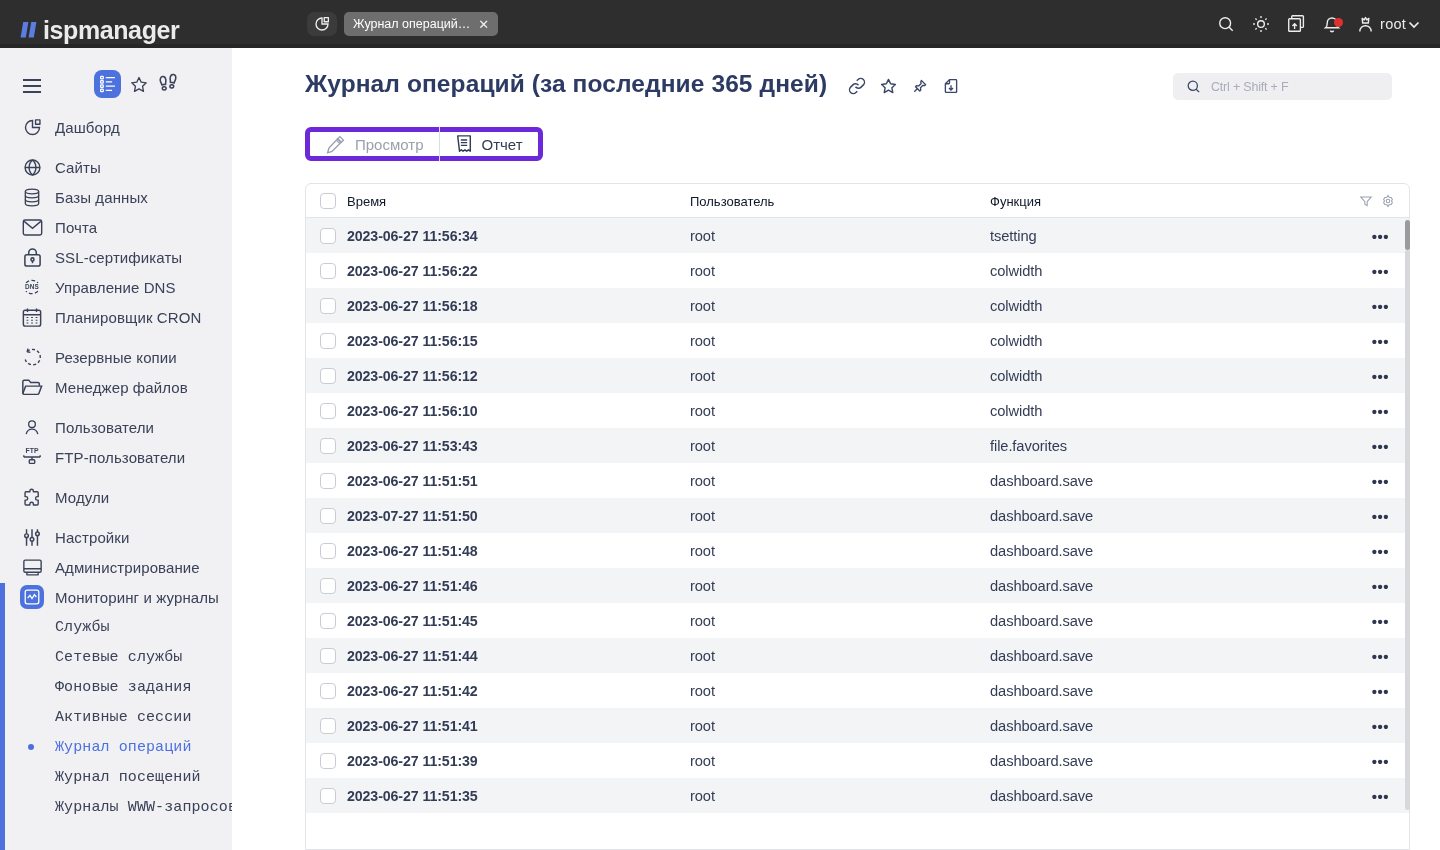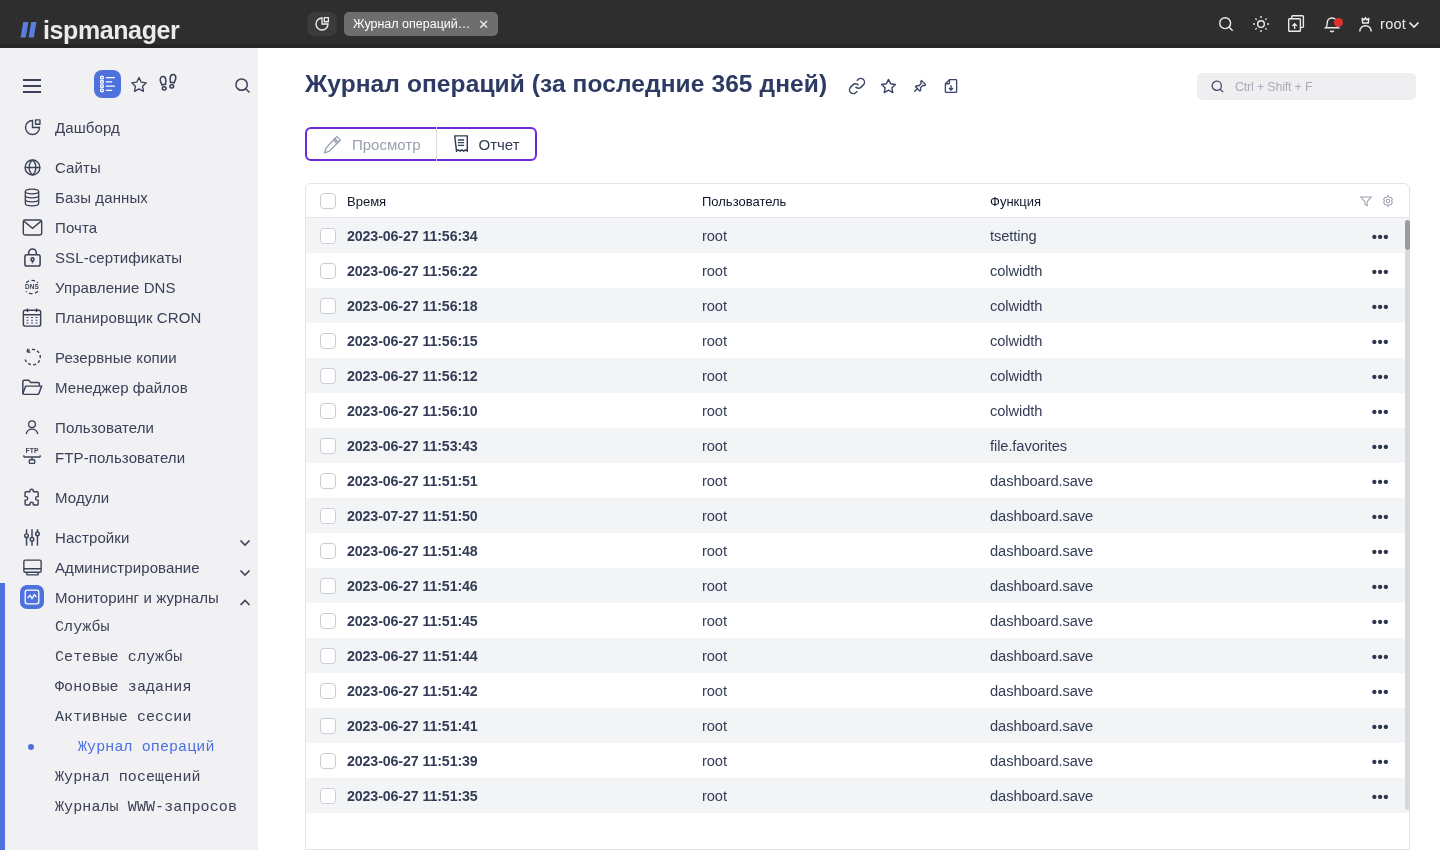--- a/index.html
+++ b/index.html
@@ -20,67 +20,67 @@
   .top-right svg, .top-right span { position:absolute; display:block; }
   .tr-search { left:1216px; top:14px; }
   .tr-sun { left:1251px; top:14px; }
   .tr-box { left:1287px; top:14px; }
   .tr-bell { left:1322px; top:15px; }
   .bell-dot { left:1334px; top:18px; width:9px; height:9px; border-radius:50%; background:#e03131; }
   .tr-usr { left:1355px; top:13px; }
   .tr-root { left:1380px; top:16px; color:#ececec; font-size:14.5px; letter-spacing:0.3px; }
   .tr-chev { left:1408px; top:21px; }
   
-  .sidebar { position:absolute; left:0; top:48px; width:258px; height:802px;
+  .sidebar { position:absolute; left:0; top:48px; width:232px; height:802px;
     background:#f1f1f3; overflow:hidden; }
   .side-top { position:absolute; left:0; top:25px; width:277px; height:30px;
     display:flex; align-items:center; }
   .burger { position:absolute; left:22px; top:5px; }
   .blue-sq { position:absolute; left:94px; top:-3px; width:27px; height:28px; background:#4d72dd;
     border-radius:8px; display:flex; align-items:center; justify-content:center; }
   .it-star { position:absolute; left:129px; top:2px; }
   .it-feet { position:absolute; left:157px; top:0px; }
   .it-mag { position:absolute; left:232px; top:2px; }
   nav.menu { position:absolute; left:0; top:64px; width:277px; }
   .mi { position:relative; height:30px; display:flex; align-items:center; color:#3a4158; font-size:15px; letter-spacing:0.1px; }
   .mi .ic { position:absolute; left:21px; width:22px; height:22px; display:flex; align-items:center; justify-content:center; }
   .mi .lbl { margin-left:55px; }
   .mi .chev { position:absolute; right:26px; top:11px; }
   .gap { height:10px; }
   .mi.active-sect .ic { left:20px; width:24px; height:24px; background:#4d72dd; border-radius:7px; }
   .blue-bar { position:absolute; left:0; top:535px; width:5px; height:267px; background:#4d72dd; }
   .mi.sub .lbl { margin-left:55px;font-family:Liberation Mono, monospace; }
-  .mi.cur { color:#4c70e0;padding-left:23px; }
+  .mi.cur { color:#4c70e0; }
   .mi.cur .dot { position:absolute; left:28px; top:12px; width:6px; height:6px; border-radius:50%; background:#4c70e0; }
   .sb-thumb { position:absolute; left:271px; top:38px; width:5px; height:580px; background:#8f9094; border-radius:3px; }
   .sb-track { position:absolute; left:271px; top:618px; width:5px; height:142px; background:#c9cacd; border-radius:3px; }
   
   .main { position:absolute; left:277px; top:48px; width:1163px; height:802px; background:#fff; }
   h1 { position:absolute; left:28px; top:22px; font-size:24.5px; font-weight:700; color:#2c3a64; letter-spacing:0.1px; }
   .t-icons { position:absolute; left:571px; top:29px; display:flex; gap:13px; }
   .search { position:absolute; left:896px; top:25px; width:219px; height:27px; background:#efeff2;
-    border-radius:5px; display:flex; align-items:center; padding-left:12px;margin-left:24px; }
+    border-radius:5px; display:flex; align-items:center; padding-left:12px; }
   .search span { color:#a9adb9; font-size:12.5px; margin-left:9px; letter-spacing:-0.2px; }
-  .btns { position:absolute; left:28px; top:79px; height:34px; border:2px solid #6d28d9; border-radius:6px;
+  .btns { position:absolute; left:28px; top:79px; height:34px; border:5px solid #6d28d9; border-radius:6px;
     background:#fff; display:flex; align-items:center; }
   .btn { display:flex; align-items:center; gap:9px; padding:0 15px; font-size:15px; height:100%; }
   .btn.dis { color:#9aa0af; }
   .btn.on { color:#333c55; }
   .btn-sep { width:1px; height:34px; background:#dadde4; }
   
   .tbl { position:absolute; left:28px; top:135px; width:1105px; height:667px;
     border:1px solid #e2e4e9; border-radius:6px 6px 0 0; background:#fff; }
   .thead { position:relative; height:34px; border-bottom:1px solid #e2e4e9; color:#0f172a; font-size:13px; }
   .row { position:relative; height:35px; color:#333c55; font-size:14.7px; letter-spacing:-0.1px; }
   .row:nth-child(odd) { background:#f3f4f6; }
   .cb { position:absolute; left:14px; top:50%; margin-top:-8px; width:16px; height:16px;
     border:1px solid #c9ccd4; border-radius:4px; background:#fff; }
   .c-time { position:absolute; left:41px; top:50%; transform:translateY(-50%); }
   .row .c-time { font-weight:700; font-size:14.2px; letter-spacing:-0.1px; }
-  .c-user { position:absolute; left:396px; top:50%; transform:translateY(-50%); }
+  .c-user { position:absolute; left:384px; top:50%; transform:translateY(-50%); }
   .c-func { position:absolute; left:684px; top:50%; transform:translateY(-50%); }
   .c-dots { position:absolute; right:20px; top:50%; transform:translateY(-50%); color:#2e3650; font-size:15px; font-weight:700; letter-spacing:0.5px; }
   .h-ic { position:absolute; right:14px; top:10px; display:flex; gap:8px; }
   .tfoot { position:relative; height:37px; background:#fff; border-top:1px solid #e2e4e9;
     color:#333c55; font-size:14.5px; letter-spacing:0.3px; display:flex; align-items:center; padding-left:15px; }
   .tb-thumb { position:absolute; left:1099px; top:36px; width:5px; height:30px; background:#9a9b9f; border-radius:3px; }
   .tb-track { position:absolute; left:1099px; top:66px; width:5px; height:560px; background:#d7d8db; border-radius:3px; }
 </style>
 </head>
 <body>

